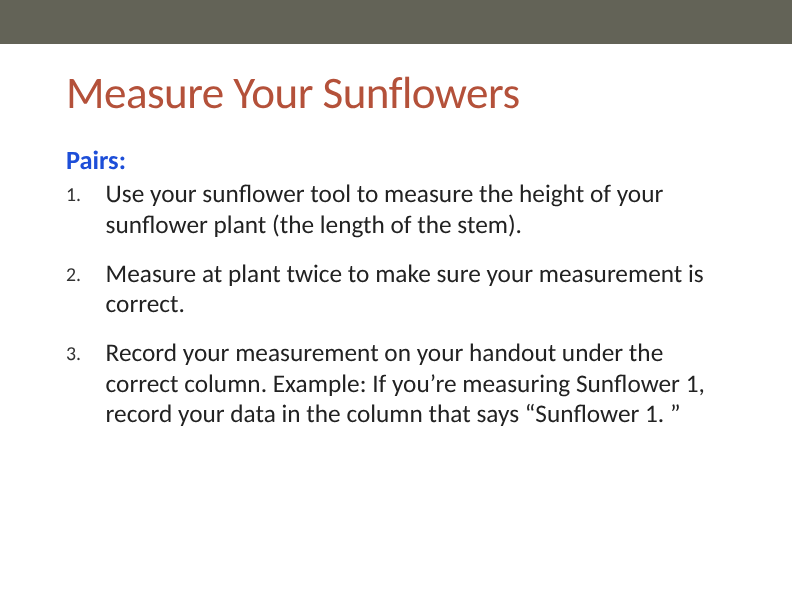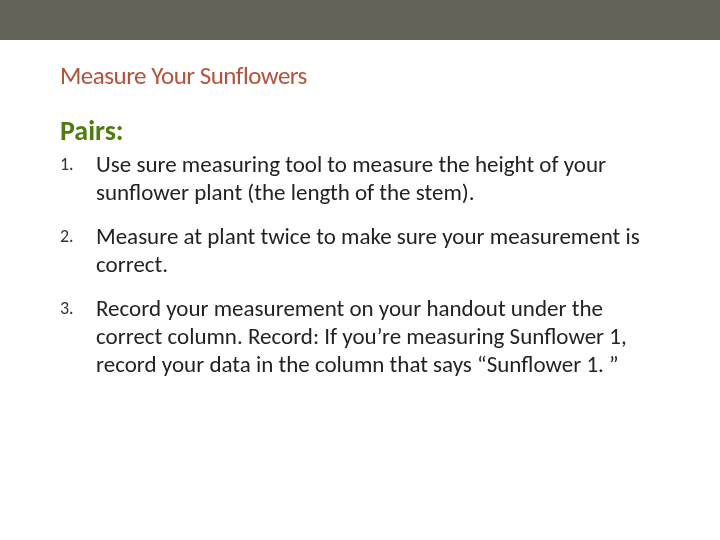--- a/index.html
+++ b/index.html
@@ -12,30 +12,30 @@
     }
     .top-bar {
       width: 100%;
       height: 40px;
       background: #636357;
     }
     .content {
       padding: 20px 60px 20px 60px;
     }
     .title {
-      font-size: 25px;
+      font-size: 41px;
       font-weight: 400;
       color: #b4513a;
       margin-bottom: 22px;
       letter-spacing: -0.5px;
     }
     .pairs-label {
-      font-size: 28px;
+      font-size: 24px;
       font-weight: 700;
-      color: #4d7c0f;
+      color: #1d4ed8;
       margin-bottom: 2px;
     }
     ol.steps {
       list-style: none;
       counter-reset: step;
       margin-top: 0;
     }
     ol.steps > li {
       counter-increment: step;
       font-size: 23px;
@@ -56,17 +56,17 @@
   </style>
 </head>
 <body>
 
 <div class="top-bar"></div>
 
 <div class="content">
   <h1 class="title">Measure Your Sunflowers</h1>
   <div class="pairs-label">Pairs:</div>
   <ol class="steps">
-      <li><span class="marker">1.</span><span>Use sure measuring tool to </span><span class="bold">measure the height</span><span> of your sunflower plant (the length of the stem).</span></li>
+      <li><span class="marker">1.</span><span>Use your sunflower tool to </span><span class="bold">measure the height</span><span> of your sunflower plant (the length of the stem).</span></li>
       <li><span class="marker">2.</span><span class="bold">Measure at plant twice</span><span> to make sure your measurement is correct.</span></li>
-      <li><span class="marker">3.</span><span class="bold">Record your measurement</span><span> on your handout under the correct column. </span><span class="bold">Record:</span><span> If you’re measuring Sunflower 1, record your data in the column that says “Sunflower 1. ”</span></li>
+      <li><span class="marker">3.</span><span class="bold">Record your measurement</span><span> on your handout under the correct column. </span><span class="bold">Example:</span><span> If you’re measuring Sunflower 1, record your data in the column that says “Sunflower 1. ”</span></li>
     </ol>
 </div>
 
 </body></html>

